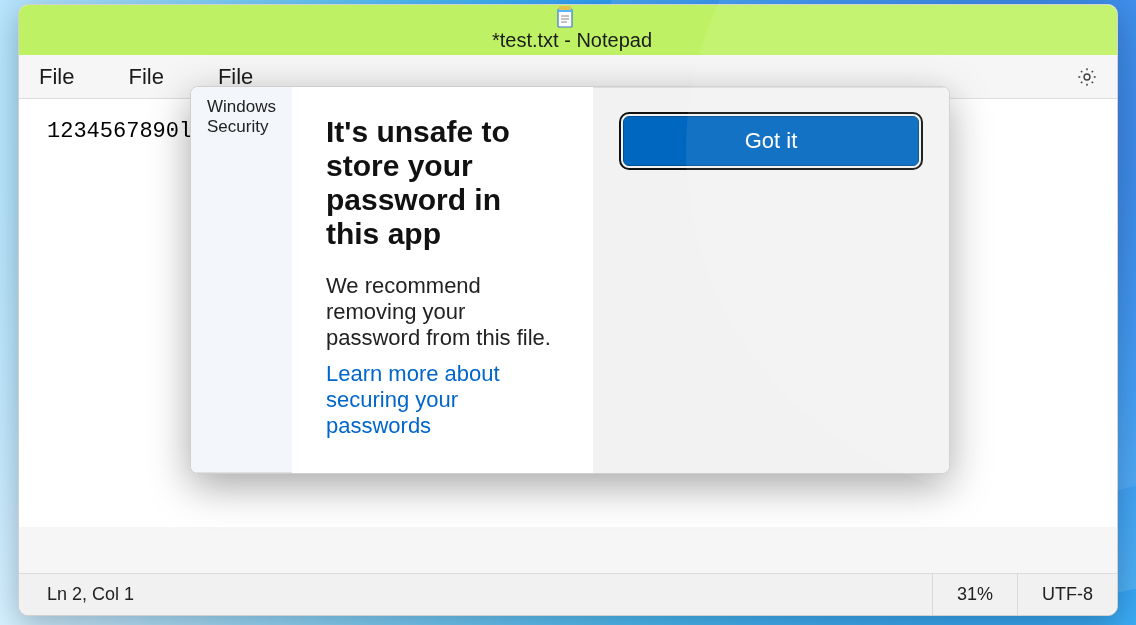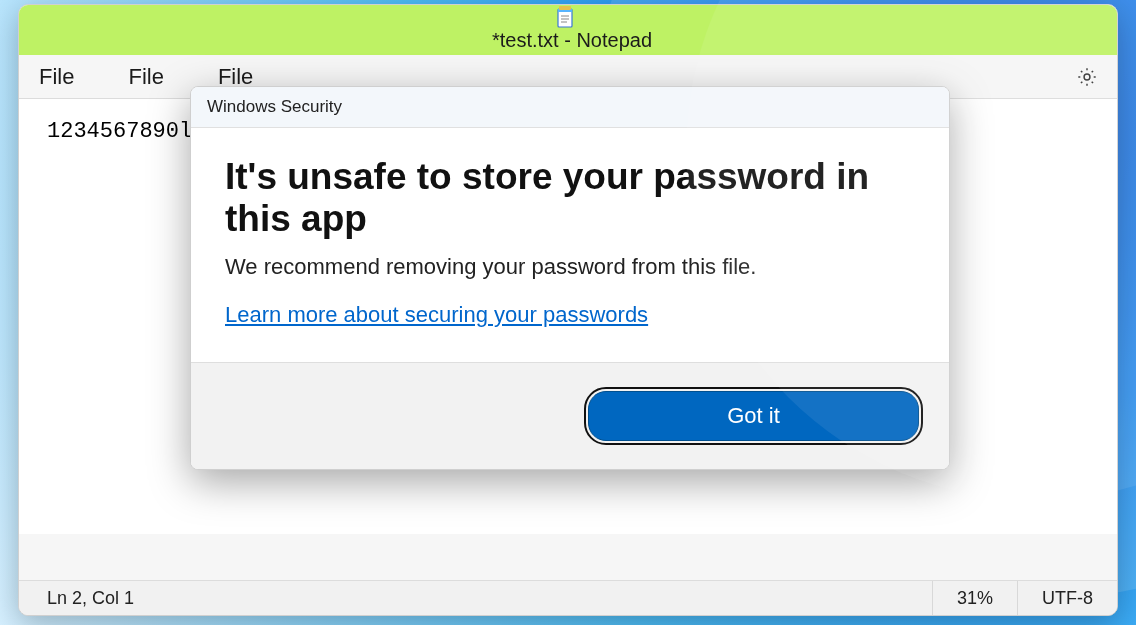--- a/index.html
+++ b/index.html
@@ -37,43 +37,43 @@
   }
   .menu-item { font-size: 22px; color: #1b1b1b; padding: 4px 8px; }
   .menubar .spacer { flex:1; }
   .gear { width:36px; height:36px; display:flex; align-items:center; justify-content:center; color:#333; }
   .editor {
     flex:1; background:#ffffff; padding: 20px 28px;
     font-family: Consolas, "Courier New", monospace; font-size: 22px; color:#000;
     white-space: pre; overflow:hidden; border: none; outline:none; resize:none;
   }
   .statusbar {
-    height: 35px; display:flex; align-items:center; background:#f1f1f1;
+    height: 42px; display:flex; align-items:center; background:#f1f1f1;
     border-top: 1px solid #dcdcdc; font-size: 18px; color:#222;margin-top:46px;
   }
   .status-cell { padding: 0 24px; height:100%; display:flex; align-items:center; border-left:1px solid #d8d8d8;}
   .status-cell:first-child { border-left:none; padding-left:28px;}
   .status-flex { flex:1; }
   
   .dialog {
     position:absolute; left:190px; top:86px; width:760px;
     background:#ffffff; border-radius:8px;
     box-shadow: 0 12px 40px rgba(0,0,0,0.35);
     border:1px solid #cfcfcf; overflow:hidden;
-    display:flex; flex-direction:column;
+    display:flex; flex-direction:row;
   }
   .dialog-title { background:#f3f7fb; padding:10px 16px; font-size:17px; color:#222; border-bottom:1px solid #e0e0e0;}
   .dialog-body { padding: 28px 34px 34px 34px; }
-  .dialog-heading { font-size:37px; font-weight:700; color:#111; margin-bottom:14px; }
-  .dialog-text { font-size:22px; color:#222; margin-bottom:22px; }
-  .dialog-link { font-size:22px; color:#0066cc; text-decoration: underline; cursor:pointer; }
+  .dialog-heading { font-size:30px; font-weight:700; color:#111; margin-bottom:22px; }
+  .dialog-text { font-size:22px; color:#222; margin-bottom:10px; }
+  .dialog-link { font-size:22px; color:#0066cc; cursor:pointer; }
   .dialog-footer { background:#f2f2f2; border-top:1px solid #dedede; padding:28px 30px; display:flex; justify-content:flex-end;}
   .dialog-button {
-    width:331px; height:50px; background:#0067c0; color:#fff; font-size:22px;
-    border:1px solid #005090; border-radius:18px; cursor:pointer;
+    width:296px; height:50px; background:#0067c0; color:#fff; font-size:22px;
+    border:1px solid #005090; border-radius:6px; cursor:pointer;
     outline:2px solid #111; outline-offset:2px;
     display:flex; align-items:center; justify-content:center;
   }
 </style>
 </head>
 <body>
 
 <div class="desktop">
   <div class="window">
 

